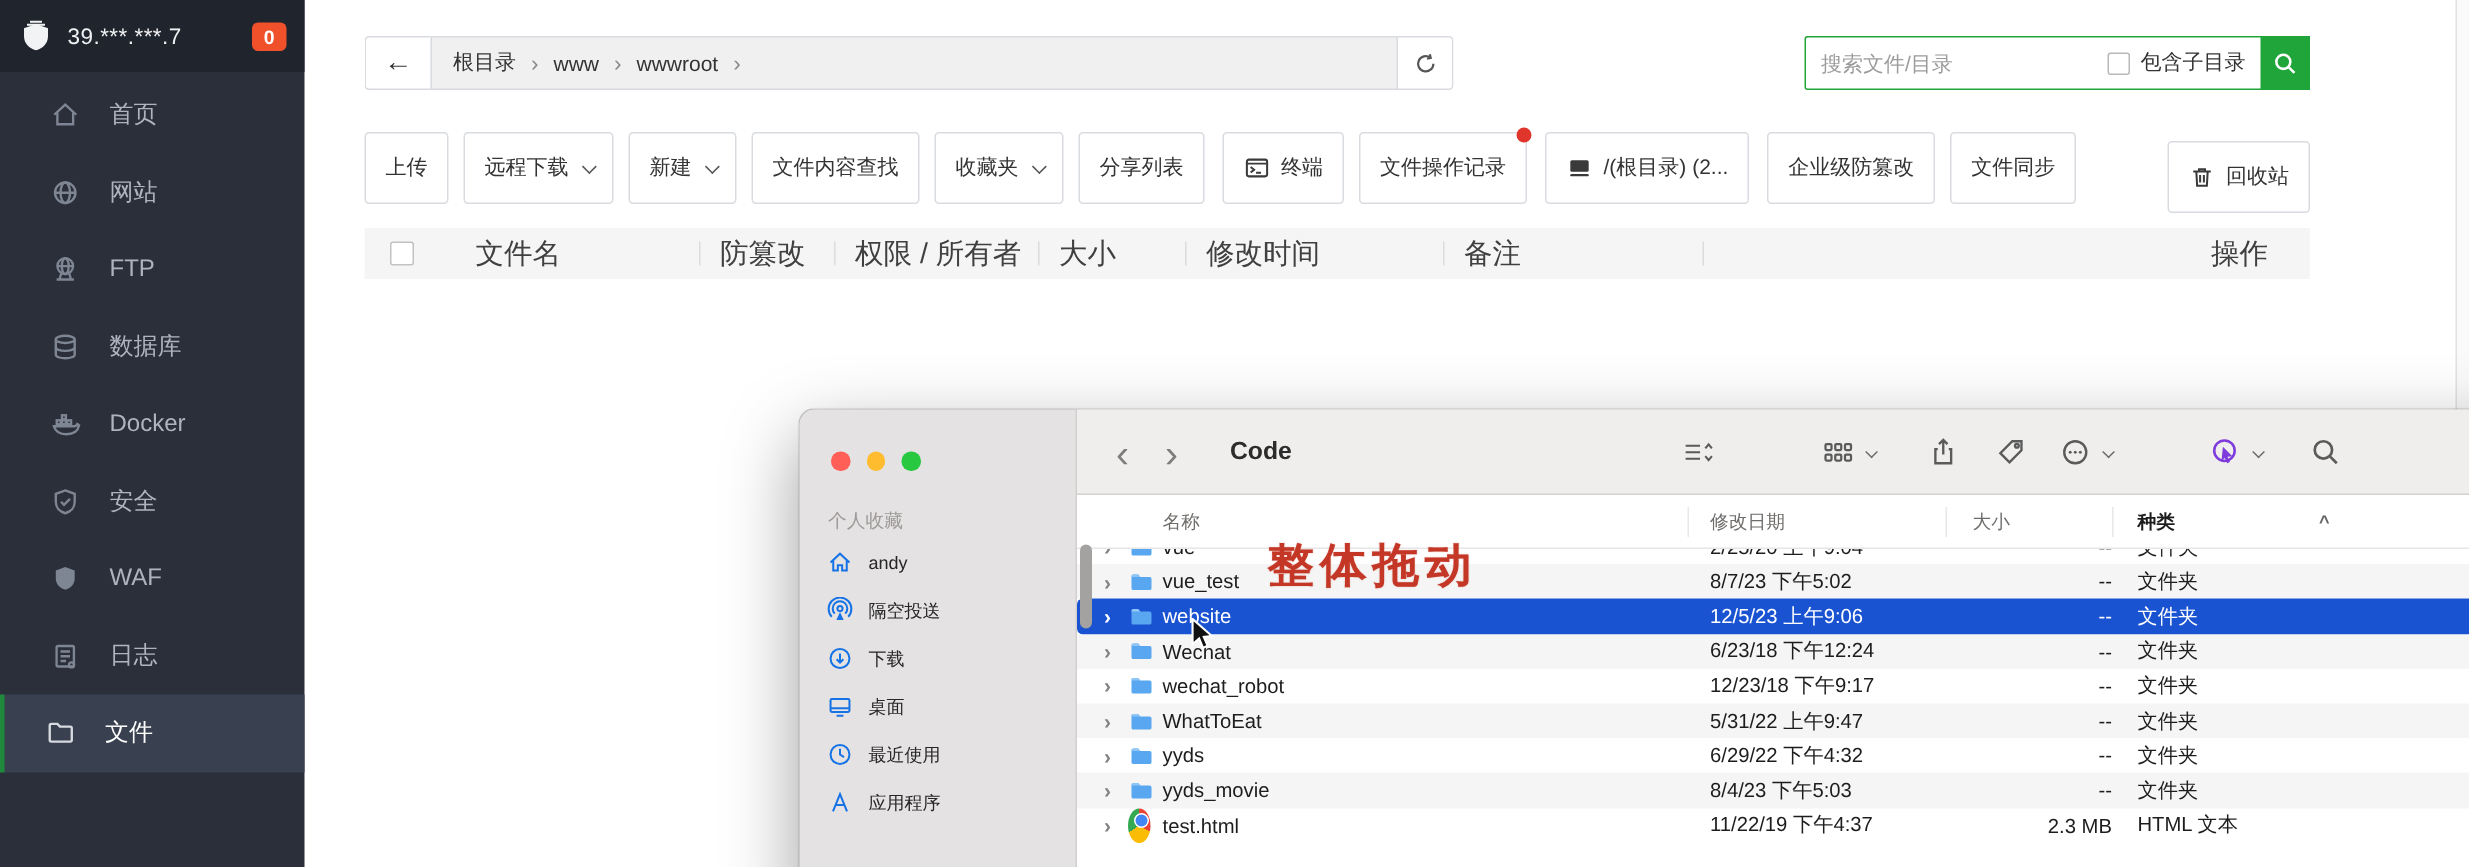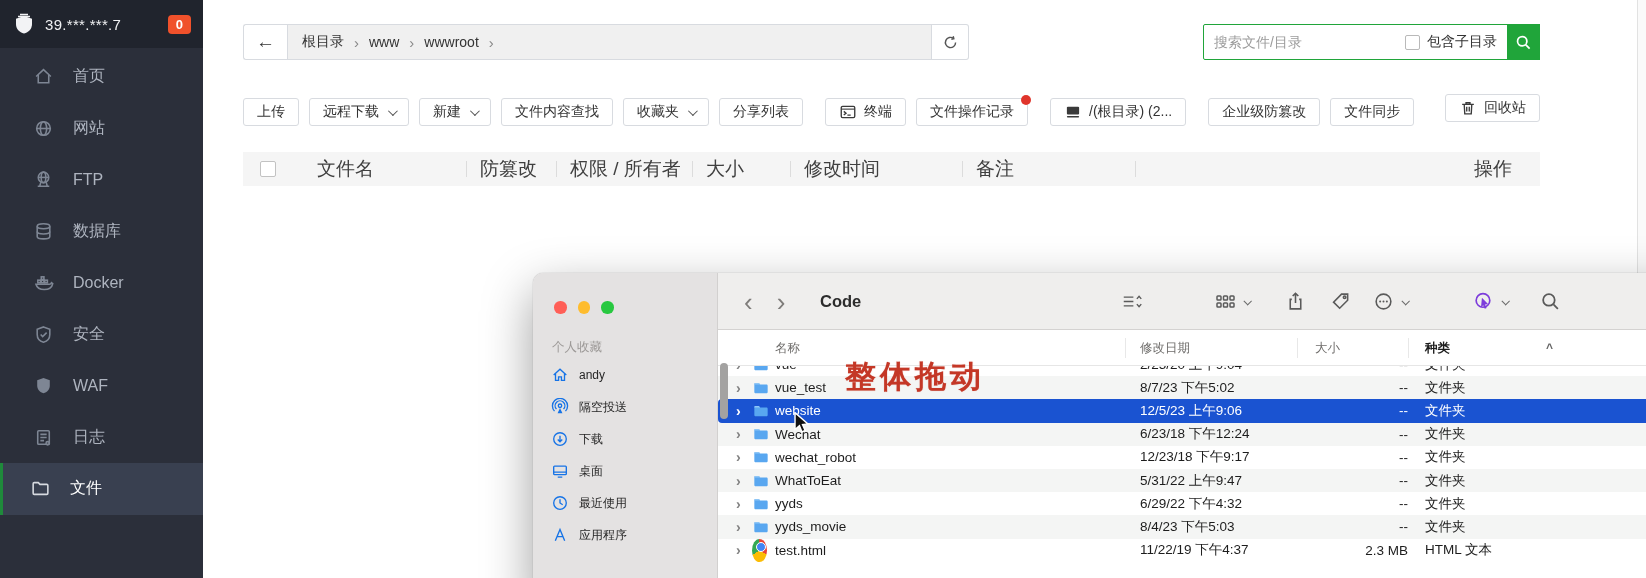--- a/index.html
+++ b/index.html
@@ -37,22 +37,22 @@
 
   .search-box { position:absolute; top:24px; right:106px; width:337px; height:36px; border:1px solid #20a53a; border-radius:2px; display:flex; align-items:center; background:#fff; }
   .search-input { border:none; outline:none; flex:1; height:100%; padding:0 10px; font-size:14px; font-family:inherit; color:#333; background:transparent; }
   .search-input::placeholder { color:#9c9c9c; }
   .sub-check { width:15px; height:15px; border:1px solid #b9b9b9; border-radius:2px; background:#fff; margin-right:7px; flex:0 0 auto; cursor:pointer; }
   .sub-label { font-size:14px; color:#333; margin-right:10px; white-space:nowrap;text-align:center; }
   .search-btn { width:40px; height:36px; margin:-1px -1px -1px 0; background:#20a53a; border:none; display:flex; align-items:center; justify-content:center; cursor:pointer; }
   .search-btn svg { width:17px; height:17px; color:#fff; }
 
   .toolbar { position:absolute; left:40px; top:94px; right:106px; height:36px; display:flex; align-items:center; }
-  .tbtn { position:relative; height:28px; background:#fff; border:1px solid #d8dbe0; border-radius:3px; display:inline-flex; align-items:center; padding:0 13px; font-size:14px; color:#333; margin-right:10px; cursor:pointer; white-space:nowrap; }
-  .tbtn.gap { margin-left:12px; }
+  .tbtn { position:relative; height:48px; background:#fff; border:1px solid #d8dbe0; border-radius:3px; display:inline-flex; align-items:center; padding:0 13px; font-size:14px; color:#333; margin-right:10px; cursor:pointer; white-space:nowrap; }
+  .tbtn.gap { margin-left:2px; }
   .tbtn .chev { width:7px; height:7px; border-right:1.4px solid #555; border-bottom:1.4px solid #555; transform:rotate(45deg) translateY(-2px); margin-left:9px; }
   .tbtn .bicon { display:inline-flex; width:18px; height:18px; margin-right:7px; color:#3a3a3a; }
   .tbtn .bicon svg { width:100%; height:100%; }
   .tbtn .dot { position:absolute; top:-4px; right:-4px; width:10px; height:10px; border-radius:50%; background:#e0352b; }
   .recycle-btn { position:absolute; top:94px; right:106px; }
   .recycle-btn .tbtn { margin-right:0; }
 
   .file-table-header { position:absolute; left:40px; top:152px; right:106px; height:34px; background:#f5f5f5; display:flex; align-items:center; font-size:19px; color:#404040; }
   .fcell { position:relative; height:100%; display:flex; align-items:center; padding-left:14px; }
   .fcell.divider:before { content:""; position:absolute; left:0; top:9px; height:16px; width:1px; background:#dcdcdc; }

